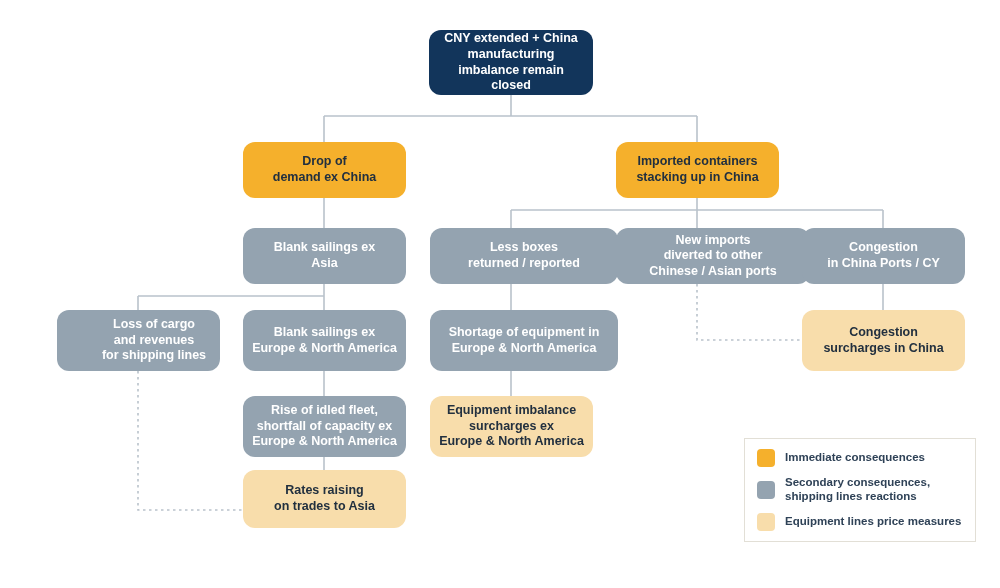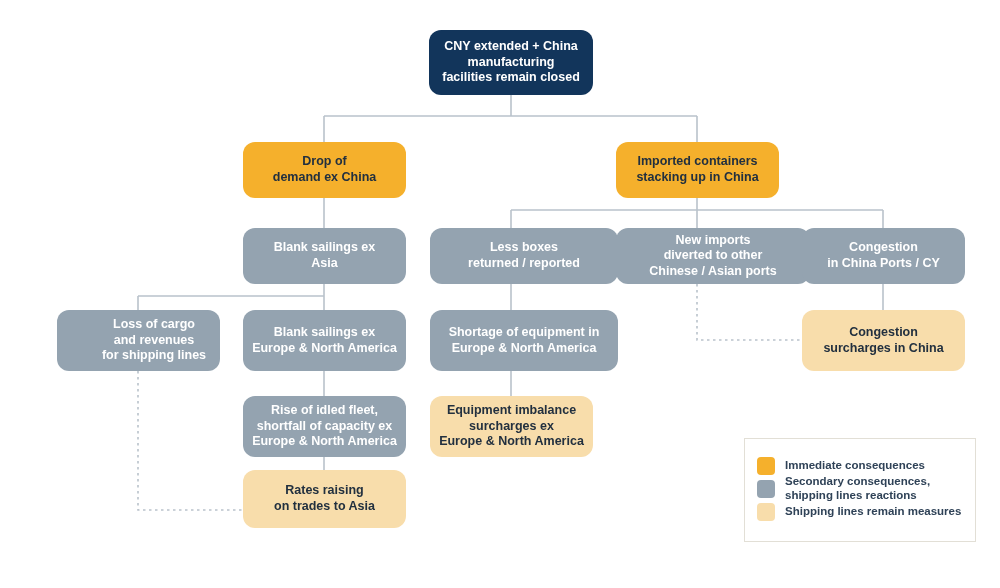--- a/index.html
+++ b/index.html
@@ -30,23 +30,23 @@
   .lvl-secondary{background:#94a3b0;color:#ffffff;font-size:12.5px;}
   .lvl-price{background:#f8ddab;color:#22303f;font-size:12.5px;}
 
   
   #legend{
     position:absolute;
     left:744px;top:438px;width:232px;height:104px;
     background:#ffffff;
     border:1px solid #e2dfd6;
     box-sizing:border-box;
-    padding:18px 12px;
+    padding:10px 12px;
     z-index:3;
-    display:flex;flex-direction:column;justify-content:flex-start;
+    display:flex;flex-direction:column;justify-content:space-between;
   }
   .leg-row{display:flex;align-items:center;gap:10px;}
   .leg-sw{width:18px;height:18px;border-radius:4px;flex:0 0 auto;}
   .leg-tx{font-size:11.5px;color:#2f4257;font-weight:bold;line-height:1.2;white-space:pre-line;}
 </style>
 </head>
 <body>
 
 <div id="canvas">
 
@@ -86,21 +86,21 @@
 
       <path d="M138,371 L138,510 L243,510"></path>
 
       <path d="M697,284 L697,340 L801,340"></path>
     </g>
   </svg>
 
   <div class="node lvl-root" style="left:429px;top:30px;width:164px;height:65px;">
     <span>CNY extended + China
 manufacturing
-facilities remain closed</span>
+imbalance remain closed</span>
   </div>
 
   <div class="node lvl-immediate" style="left:243px;top:142px;width:163px;height:56px;">
     <span>Drop of
 demand ex China</span>
   </div>
 
   <div class="node lvl-immediate" style="left:616px;top:142px;width:163px;height:56px;">
     <span>Imported containers
 stacking up in China</span>
@@ -170,17 +170,17 @@
       <div class="leg-sw" style="background:#f5b02c;"></div>
       <div class="leg-tx">Immediate consequences</div>
     </div>
     <div class="leg-row">
       <div class="leg-sw" style="background:#94a3b0;"></div>
       <div class="leg-tx">Secondary consequences,
 shipping lines reactions</div>
     </div>
     <div class="leg-row">
       <div class="leg-sw" style="background:#f8ddab;"></div>
-      <div class="leg-tx">Shipping lines remain measures</div>
+      <div class="leg-tx">Equipment lines price measures</div>
     </div>
   </div>
 
 </div>
 
 </body></html>

